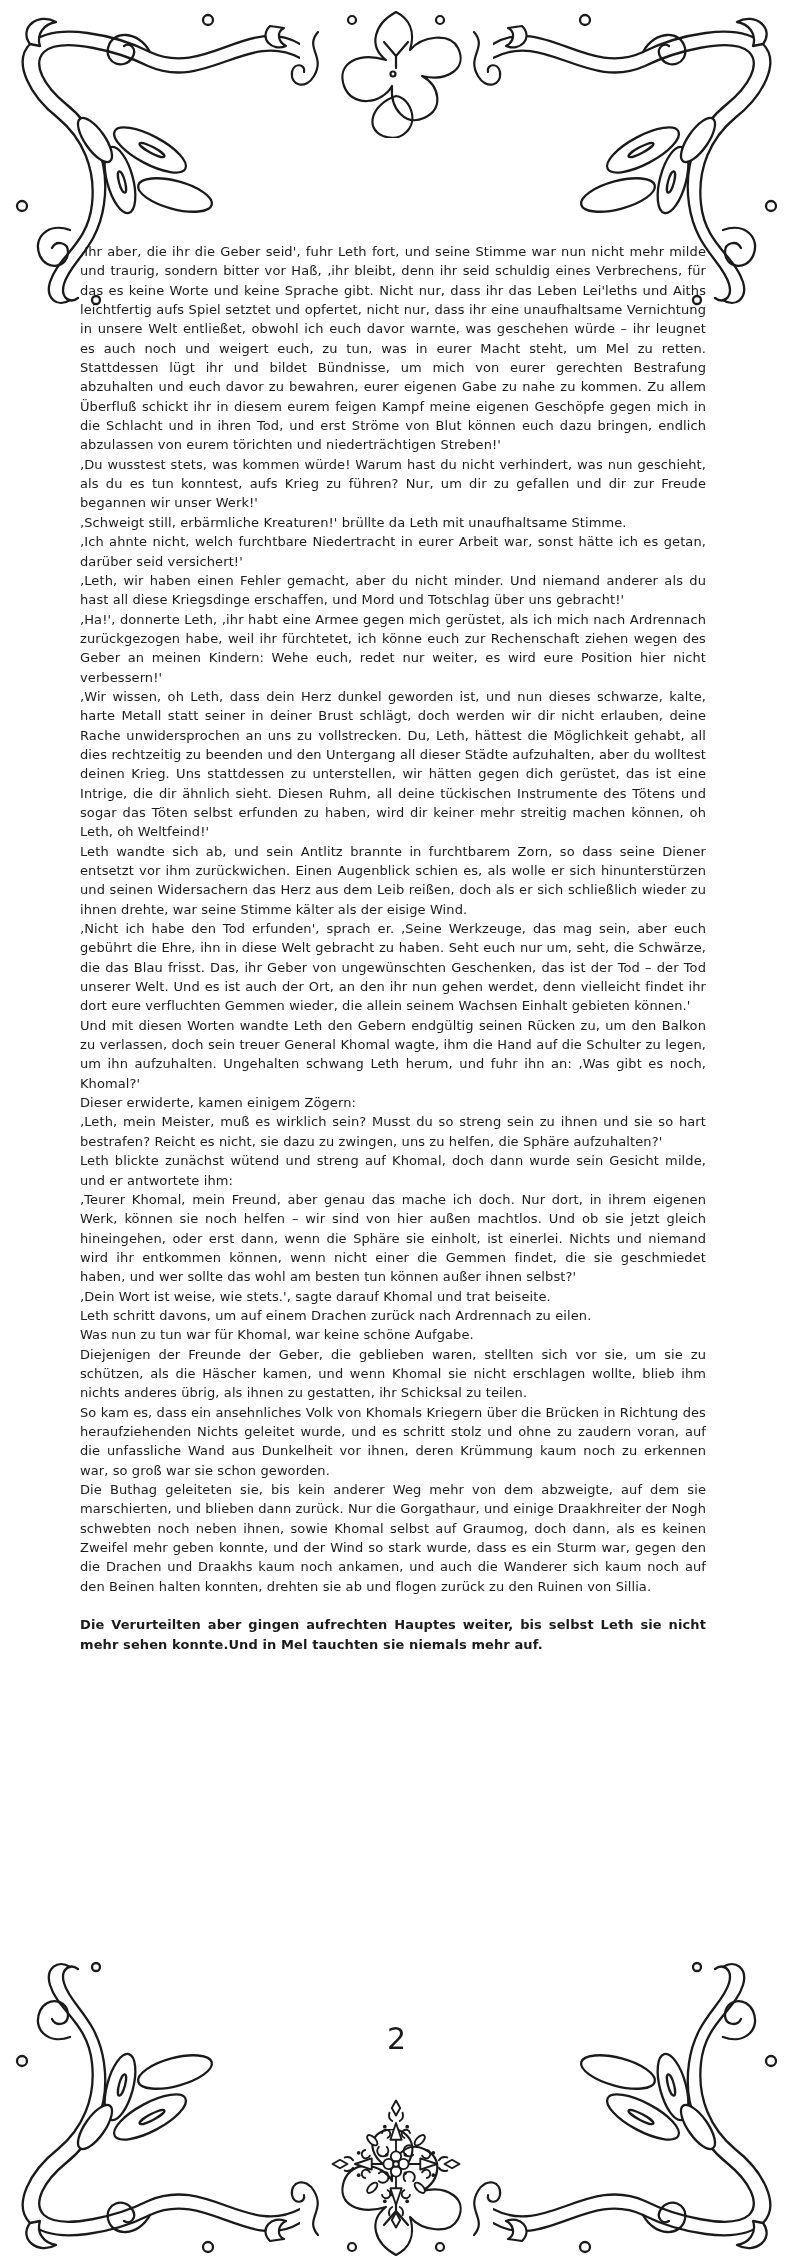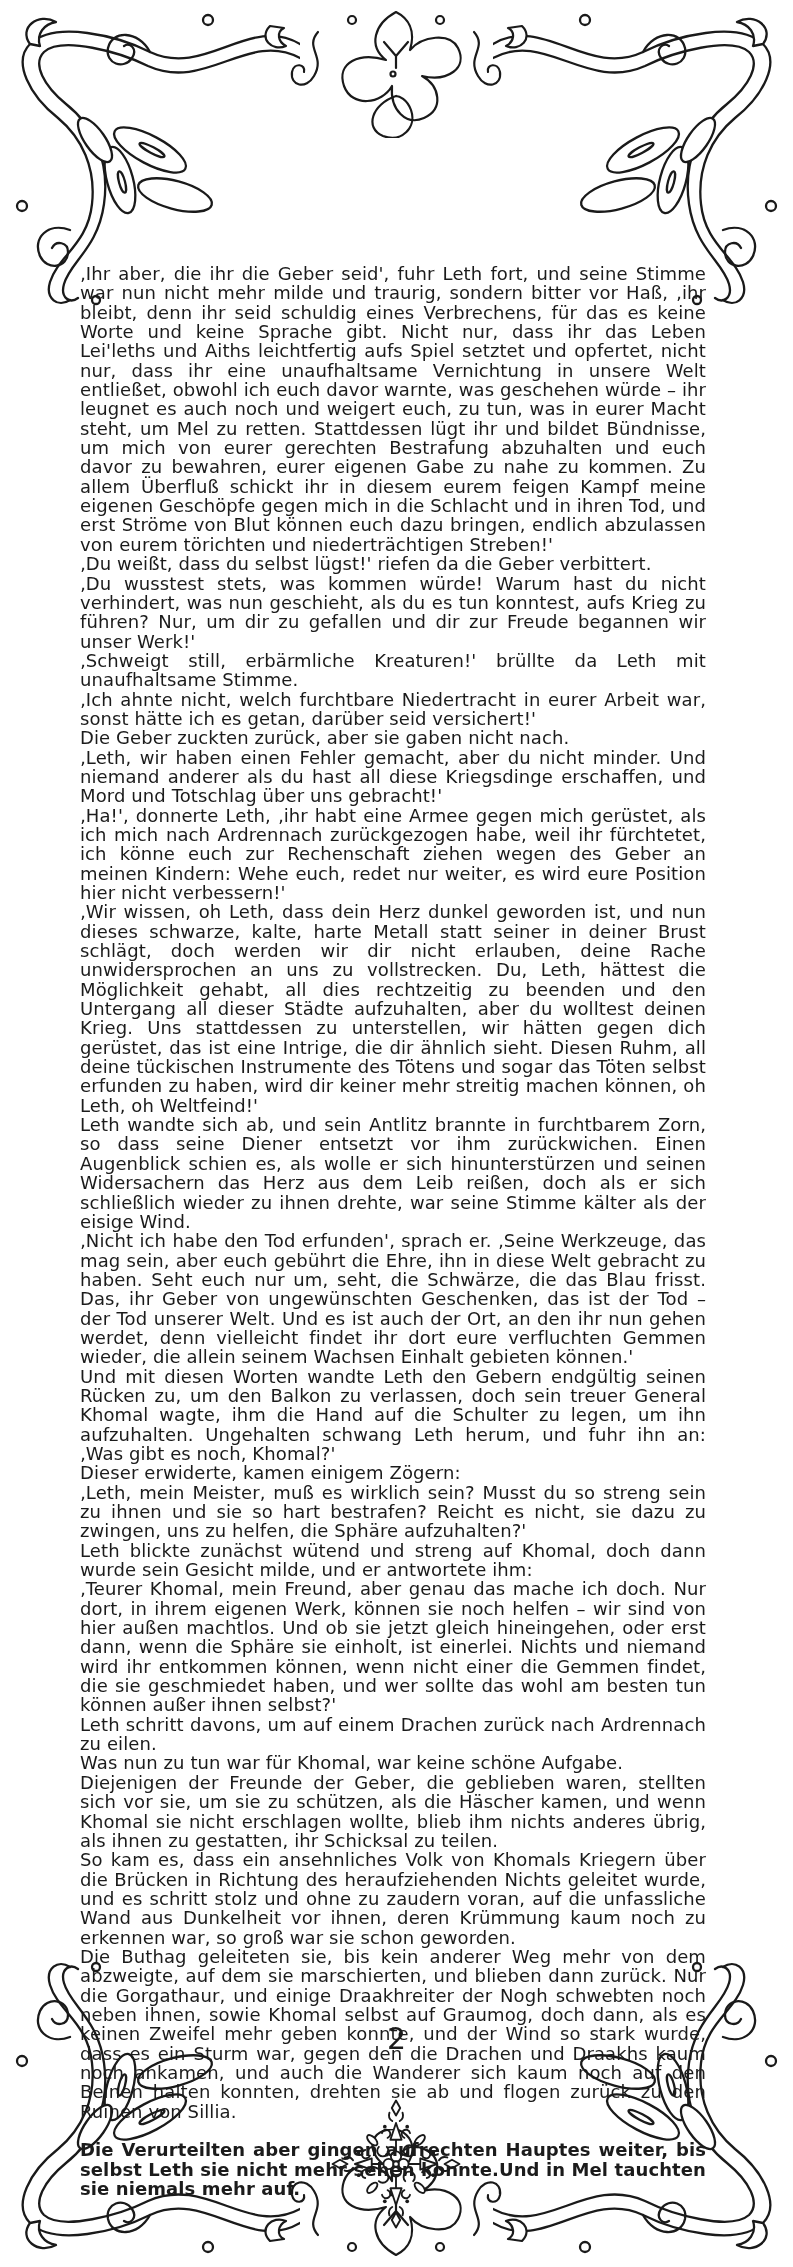--- a/index.html
+++ b/index.html
@@ -7,23 +7,23 @@
     position:relative;
     width:793px;height:2267px;
     margin:0 auto;
     background:#ffffff;
     overflow:hidden;
     font-family:"DejaVu Sans",sans-serif;
     color:#1b1b1b;
   }
   .text-block{
     position:absolute;
-    left:80px;top:264px;width:626px;
+    left:80px;top:242px;width:626px;
     text-align:justify;
-    font-size:18px;
+    font-size:13px;
     line-height:19.35px;
     letter-spacing:.1px;
   }
   .text-block p{margin:0;}
   .text-block p.gap-before{margin-top:19.35px;font-weight:bold;}
   .page-number{
     position:absolute;
     top:2024px;left:0;width:793px;
     text-align:center;
     font-size:30px;
@@ -178,35 +178,34 @@
       <circle cx="0" cy="-8" r="5.5" fill="#ffffff"></circle>
       <circle cx="8" cy="0" r="5.5" fill="#ffffff"></circle>
       <circle cx="0" cy="8" r="5.5" fill="#ffffff"></circle>
       <circle cx="-8" cy="0" r="5.5" fill="#ffffff"></circle>
       <circle r="3" fill="#ffffff"></circle>
     </g>
   </svg>
 
   <div class="text-block">
     <p>‚Ihr aber, die ihr die Geber seid', fuhr Leth fort, und seine Stimme war nun nicht mehr milde und traurig, sondern bitter vor Haß, ‚ihr bleibt, denn ihr seid schuldig eines Verbrechens, für das es keine Worte und keine Sprache gibt. Nicht nur, dass ihr das Leben Lei'leths und Aiths leichtfertig aufs Spiel setztet und opfertet, nicht nur, dass ihr eine unaufhaltsame Vernichtung in unsere Welt entließet, obwohl ich euch davor warnte, was geschehen würde – ihr leugnet es auch noch und weigert euch, zu tun, was in eurer Macht steht, um Mel zu retten. Stattdessen lügt ihr und bildet Bündnisse, um mich von eurer gerechten Bestrafung abzuhalten und euch davor zu bewahren, eurer eigenen Gabe zu nahe zu kommen. Zu allem Überfluß schickt ihr in diesem eurem feigen Kampf meine eigenen Geschöpfe gegen mich in die Schlacht und in ihren Tod, und erst Ströme von Blut können euch dazu bringen, endlich abzulassen von eurem törichten und niederträchtigen Streben!'</p>
-    <p>‚Du weißt, dass du selbst lügst!' riefen da die Geber verbittert.</p>
     <p>‚Du wusstest stets, was kommen würde! Warum hast du nicht verhindert, was nun geschieht, als du es tun konntest, aufs Krieg zu führen? Nur, um dir zu gefallen und dir zur Freude begannen wir unser Werk!'</p>
     <p>‚Schweigt still, erbärmliche Kreaturen!' brüllte da Leth mit unaufhaltsame Stimme.</p>
     <p>‚Ich ahnte nicht, welch furchtbare Niedertracht in eurer Arbeit war, sonst hätte ich es getan, darüber seid versichert!'</p>
-    <p>Die Geber zuckten zurück, aber sie gaben nicht nach.</p>
     <p>‚Leth, wir haben einen Fehler gemacht, aber du nicht minder. Und niemand anderer als du hast all diese Kriegsdinge erschaffen, und Mord und Totschlag über uns gebracht!'</p>
     <p>‚Ha!', donnerte Leth, ‚ihr habt eine Armee gegen mich gerüstet, als ich mich nach Ardrennach zurückgezogen habe, weil ihr fürchtetet, ich könne euch zur Rechenschaft ziehen wegen des Geber an meinen Kindern: Wehe euch, redet nur weiter, es wird eure Position hier nicht verbessern!'</p>
     <p>‚Wir wissen, oh Leth, dass dein Herz dunkel geworden ist, und nun dieses schwarze, kalte, harte Metall statt seiner in deiner Brust schlägt, doch werden wir dir nicht erlauben, deine Rache unwidersprochen an uns zu vollstrecken. Du, Leth, hättest die Möglichkeit gehabt, all dies rechtzeitig zu beenden und den Untergang all dieser Städte aufzuhalten, aber du wolltest deinen Krieg. Uns stattdessen zu unterstellen, wir hätten gegen dich gerüstet, das ist eine Intrige, die dir ähnlich sieht. Diesen Ruhm, all deine tückischen Instrumente des Tötens und sogar das Töten selbst erfunden zu haben, wird dir keiner mehr streitig machen können, oh Leth, oh Weltfeind!'</p>
     <p>Leth wandte sich ab, und sein Antlitz brannte in furchtbarem Zorn, so dass seine Diener entsetzt vor ihm zurückwichen. Einen Augenblick schien es, als wolle er sich hinunterstürzen und seinen Widersachern das Herz aus dem Leib reißen, doch als er sich schließlich wieder zu ihnen drehte, war seine Stimme kälter als der eisige Wind.</p>
     <p>‚Nicht ich habe den Tod erfunden', sprach er. ‚Seine Werkzeuge, das mag sein, aber euch gebührt die Ehre, ihn in diese Welt gebracht zu haben. Seht euch nur um, seht, die Schwärze, die das Blau frisst. Das, ihr Geber von ungewünschten Geschenken, das ist der Tod – der Tod unserer Welt. Und es ist auch der Ort, an den ihr nun gehen werdet, denn vielleicht findet ihr dort eure verfluchten Gemmen wieder, die allein seinem Wachsen Einhalt gebieten können.'</p>
     <p>Und mit diesen Worten wandte Leth den Gebern endgültig seinen Rücken zu, um den Balkon zu verlassen, doch sein treuer General Khomal wagte, ihm die Hand auf die Schulter zu legen, um ihn aufzuhalten. Ungehalten schwang Leth herum, und fuhr ihn an: ‚Was gibt es noch, Khomal?'</p>
     <p>Dieser erwiderte, kamen einigem Zögern:</p>
     <p>‚Leth, mein Meister, muß es wirklich sein? Musst du so streng sein zu ihnen und sie so hart bestrafen? Reicht es nicht, sie dazu zu zwingen, uns zu helfen, die Sphäre aufzuhalten?'</p>
     <p>Leth blickte zunächst wütend und streng auf Khomal, doch dann wurde sein Gesicht milde, und er antwortete ihm:</p>
     <p>‚Teurer Khomal, mein Freund, aber genau das mache ich doch. Nur dort, in ihrem eigenen Werk, können sie noch helfen – wir sind von hier außen machtlos. Und ob sie jetzt gleich hineingehen, oder erst dann, wenn die Sphäre sie einholt, ist einerlei. Nichts und niemand wird ihr entkommen können, wenn nicht einer die Gemmen findet, die sie geschmiedet haben, und wer sollte das wohl am besten tun können außer ihnen selbst?'</p>
+    <p>‚Dein Wort ist weise, wie stets.', sagte darauf Khomal und trat beiseite.</p>
     <p>Leth schritt davons, um auf einem Drachen zurück nach Ardrennach zu eilen.</p>
     <p>Was nun zu tun war für Khomal, war keine schöne Aufgabe.</p>
     <p>Diejenigen der Freunde der Geber, die geblieben waren, stellten sich vor sie, um sie zu schützen, als die Häscher kamen, und wenn Khomal sie nicht erschlagen wollte, blieb ihm nichts anderes übrig, als ihnen zu gestatten, ihr Schicksal zu teilen.</p>
     <p>So kam es, dass ein ansehnliches Volk von Khomals Kriegern über die Brücken in Richtung des heraufziehenden Nichts geleitet wurde, und es schritt stolz und ohne zu zaudern voran, auf die unfassliche Wand aus Dunkelheit vor ihnen, deren Krümmung kaum noch zu erkennen war, so groß war sie schon geworden.</p>
     <p>Die Buthag geleiteten sie, bis kein anderer Weg mehr von dem abzweigte, auf dem sie marschierten, und blieben dann zurück. Nur die Gorgathaur, und einige Draakhreiter der Nogh schwebten noch neben ihnen, sowie Khomal selbst auf Graumog, doch dann, als es keinen Zweifel mehr geben konnte, und der Wind so stark wurde, dass es ein Sturm war, gegen den die Drachen und Draakhs kaum noch ankamen, und auch die Wanderer sich kaum noch auf den Beinen halten konnten, drehten sie ab und flogen zurück zu den Ruinen von Sillia.</p>
     <p class="gap-before">Die Verurteilten aber gingen aufrechten Hauptes weiter, bis selbst Leth sie nicht mehr sehen konnte.Und in Mel tauchten sie niemals mehr auf.</p>
   </div>
 
   <div class="page-number">2</div>
 

